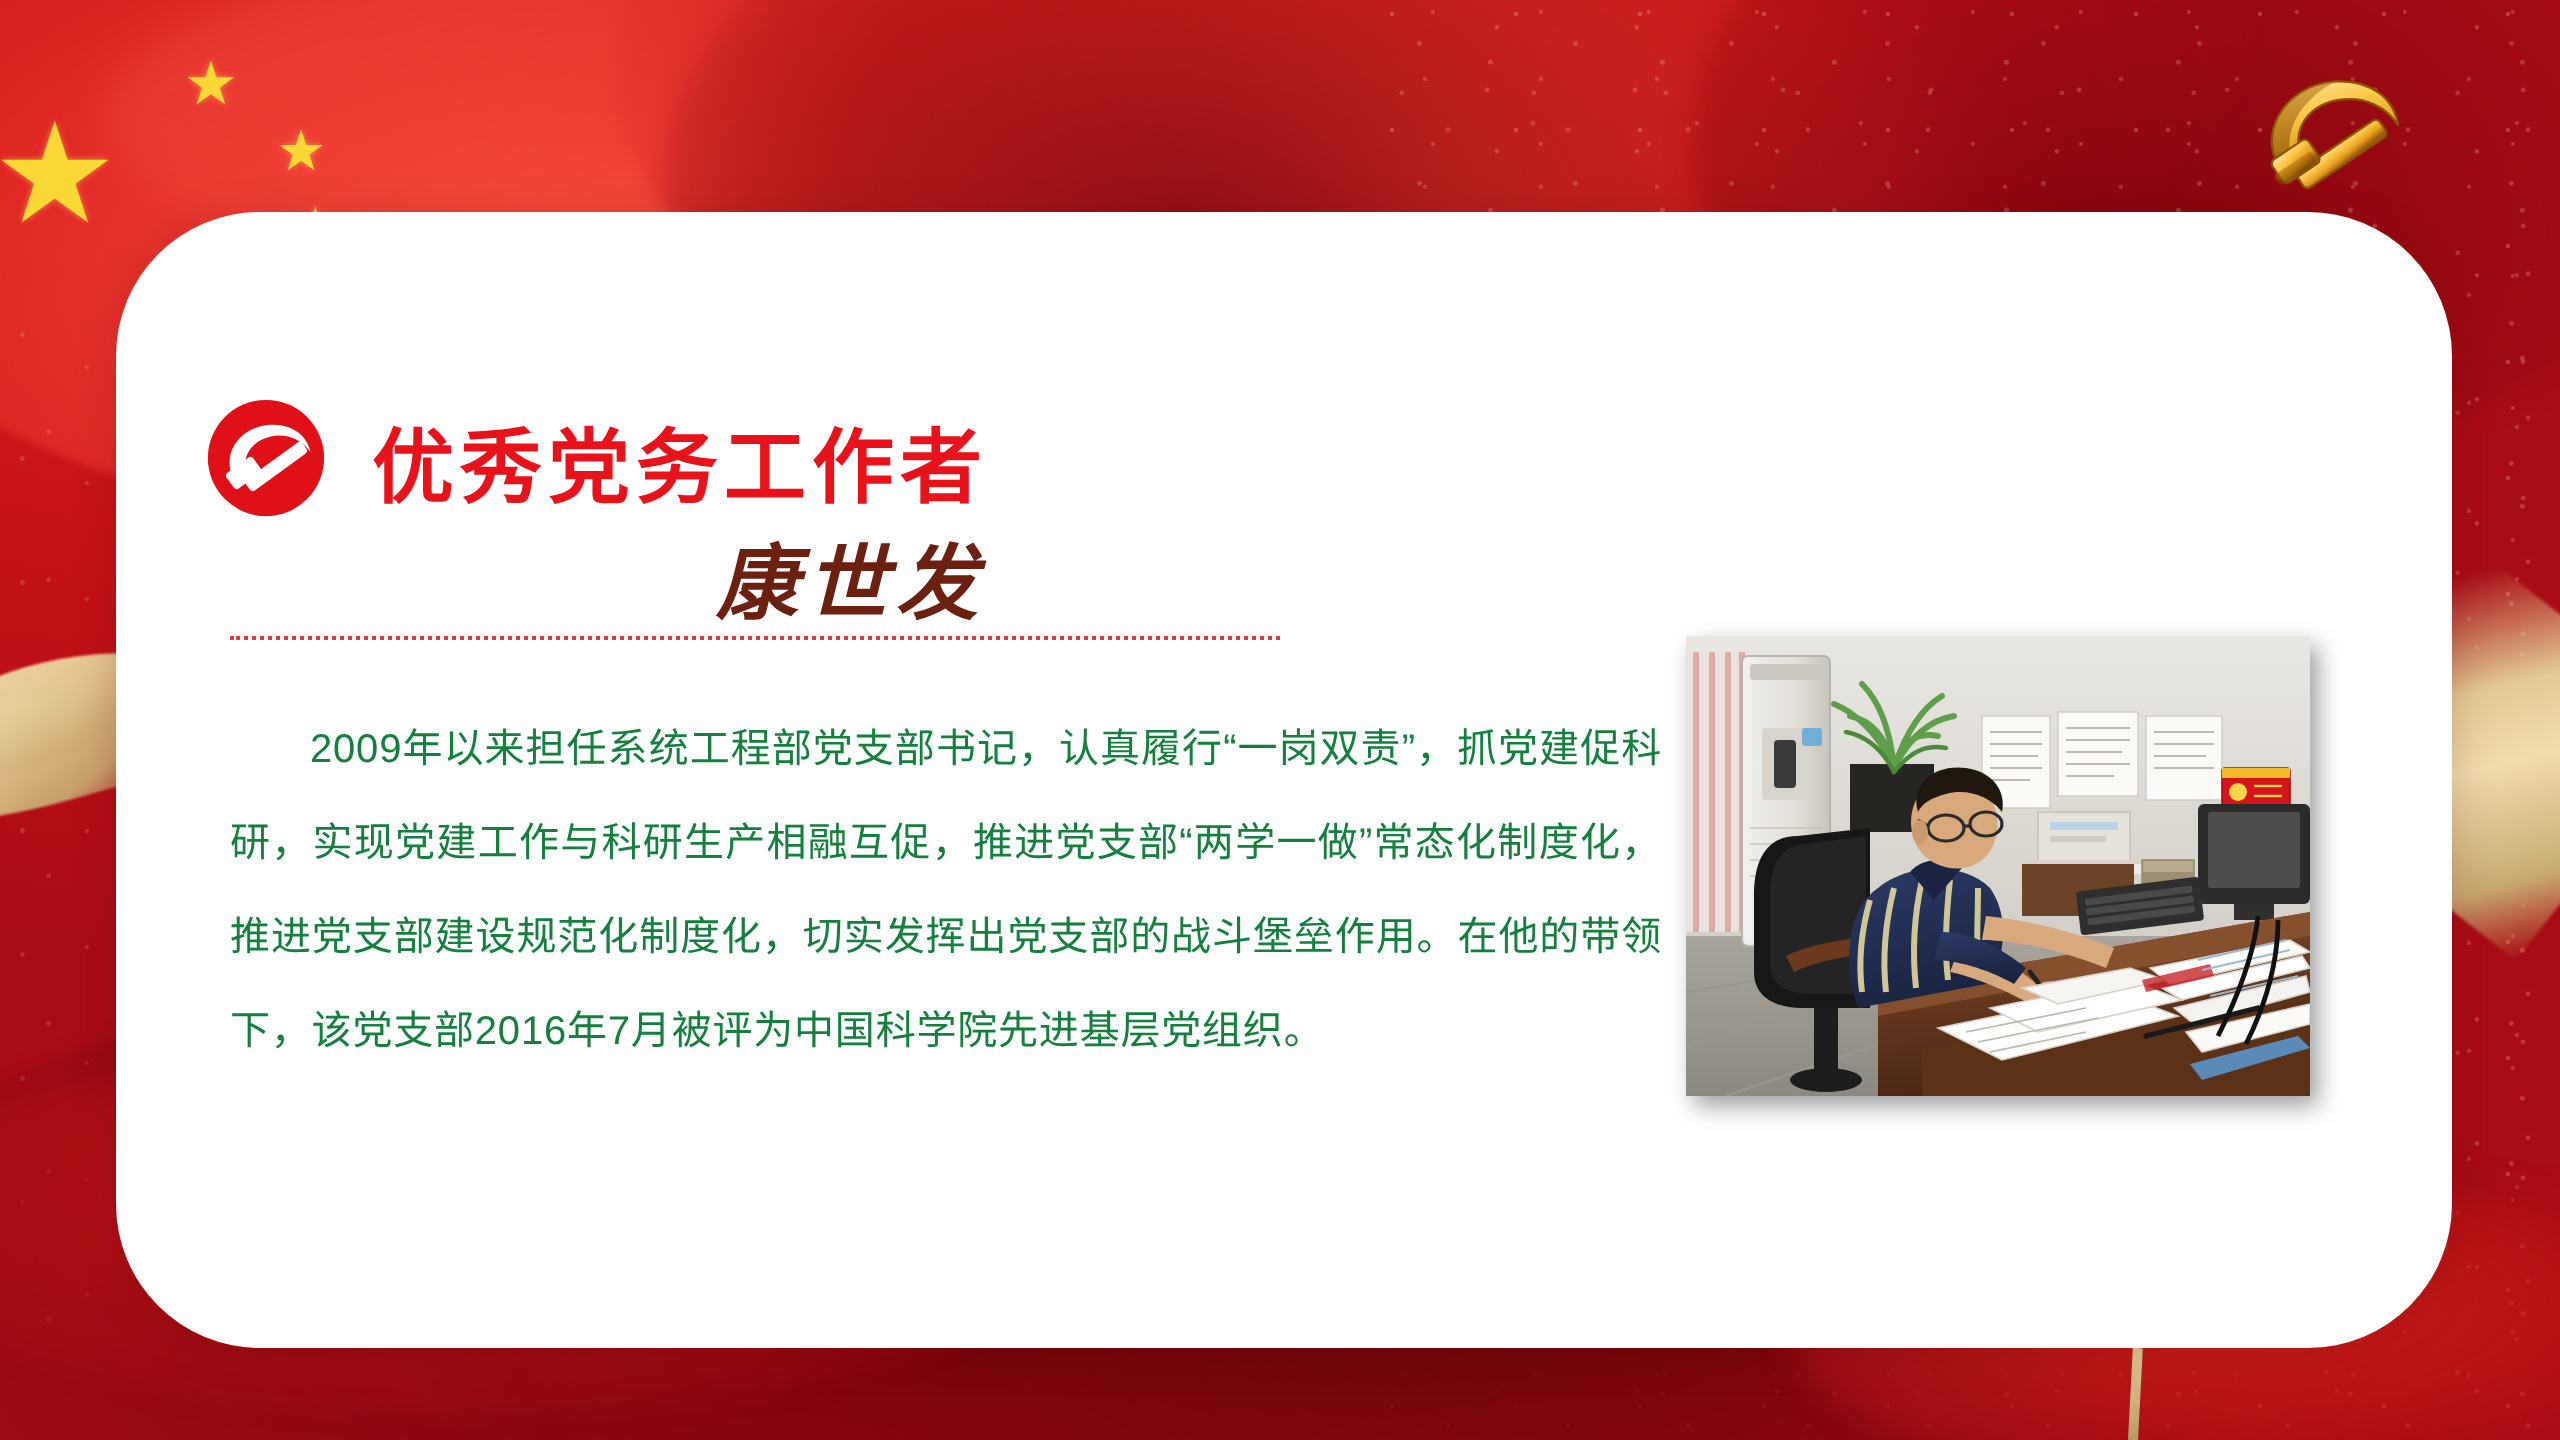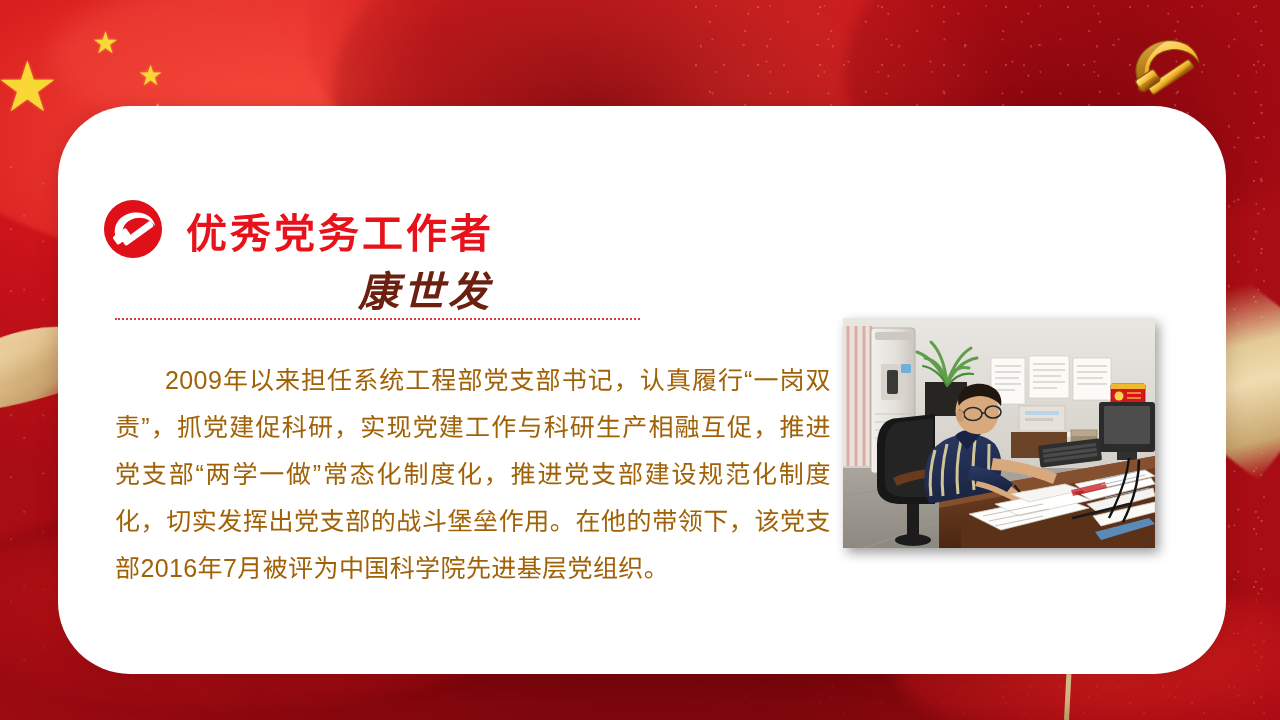--- a/index.html
+++ b/index.html
@@ -244,23 +244,23 @@
     width: 525px; height: 0;
     border-top: 2px dotted #e0393c;
   }
 
   
   .body-text {
     position: absolute;
     left: 57px; top: 226px;
     width: 716px;
     font-family: "Liberation Sans", "DejaVu Sans", sans-serif;
-    font-size: 25px;
+    font-size: 20px;
     line-height: 47px;
-    color: #a16207;
+    color: #15803d;
     text-align: justify;
     text-indent: 2em;
     letter-spacing: 0.4px;
   }
 
   
   .photo-wrap {
     position: absolute;
     left: 785px; top: 212px;
     width: 312px; height: 230px;

